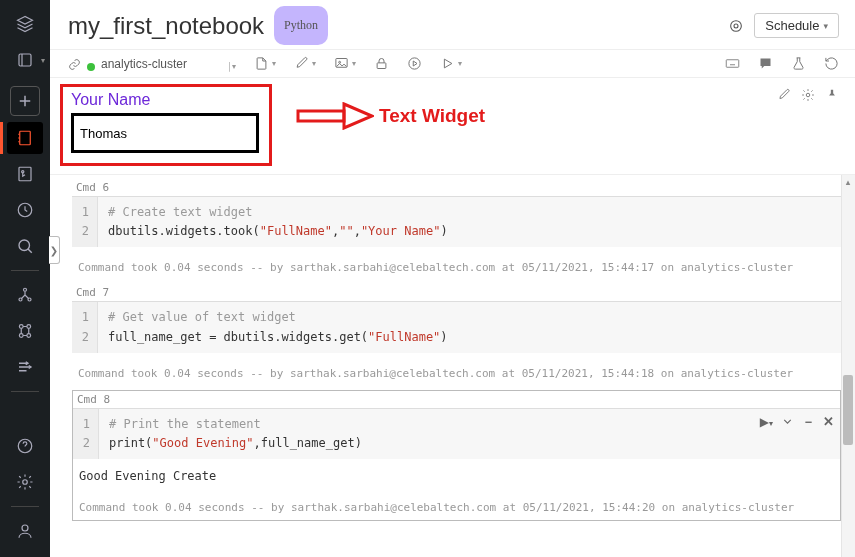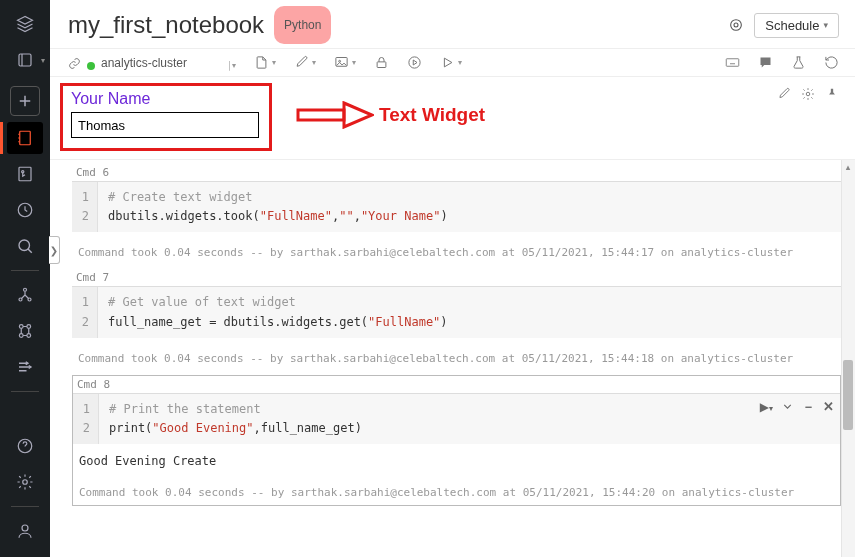--- a/index.html
+++ b/index.html
@@ -16,40 +16,40 @@
   .rail-sep { height: 1px; width: 28px; background: #444; margin: 4px 0; }
   .rail .bottom { margin-top: auto; margin-bottom: 10px; display: flex; flex-direction: column; align-items: center; gap: 4px; }
   .rail .caret { position: absolute; right: -2px; font-size: 8px; color: #888; }
   
   
   .main { flex: 1; display: flex; flex-direction: column; background: #fff; min-width: 0; position: relative; }
   
   
   .hdr { display: flex; align-items: center; padding: 6px 16px 4px 18px; gap: 10px; border-bottom: 1px solid #eee; }
   .nb-title { font-size: 24px; font-weight: 400; color: #333; }
-  .lang-pill { background: #fca5a5; color: #555; font-size: 12px; padding: 12px 10px; border-radius: 10px; }
+  .lang-pill { background: #c4b5fd; color: #555; font-size: 12px; padding: 12px 10px; border-radius: 10px; font-family: Liberation Serif, serif; }
   .hdr-spacer { flex: 1; }
   .sched-btn { border: 1px solid #ccc; background: #fff; padding: 4px 10px; border-radius: 3px; font-size: 13px; color: #333; cursor: pointer; display: flex; align-items: center; gap: 4px; }
   .hdr-ico { color: #555; cursor: pointer; width: 16px; height: 16px; }
 
   
   .tb { display: flex; align-items: center; padding: 6px 16px 6px 18px; gap: 18px; border-bottom: 1px solid #eee; color: #555; font-size: 12px; }
   .tb .attach { display: flex; align-items: flex-end; gap: 6px; }
   .status-dot { width: 8px; height: 8px; background: #3cc13c; border-radius: 50%; }
   .tb-ico { width: 15px; height: 15px; color: #777; cursor: pointer; }
   .tb-ico.small { width: 13px; height: 13px; }
   .tb-group { display: flex; align-items: center; gap: 3px; }
   .tb-spacer { flex: 1; }
   .tb-caret { font-size: 8px; color: #999; }
 
   
   .widget-bar { display: flex; align-items: flex-start; padding: 6px 12px 8px 10px; border-bottom: 1px solid #eee; position: relative; }
   .widget-box { border: 3px solid #e31b1b; padding: 4px 10px 10px 8px; width: 212px; }
   .widget-label { font-size: 16px; color: #6d28d9; margin-bottom: 4px; }
-  .widget-input { width: 100%; border: 1px solid #000000; padding: 4px 6px; font-size: 13px; height: 26px; }
+  .widget-input { width: 100%; border: 3px solid #000000; padding: 4px 6px; font-size: 13px; height: 40px; }
   .arrow-wrap { display: flex; align-items: center; margin: 18px 11px 0 24px; gap: 5px; }
   .arrow-svg { width: 78px; height: 28px; }
   .anno-text { color: #e31b1b; font-size: 19px; font-weight: 700; }
   .widget-bar-icons { position: absolute; right: 16px; top: 10px; display: flex; gap: 10px; color: #777; }
   .widget-bar-icons svg { width: 14px; height: 14px; cursor: pointer; }
 
   
   .nb-body { flex: 1; overflow-y: auto; background: #fff; padding: 0 0 0 0; position: relative; }
   .cell { margin: 4px 14px 4px 22px; position: relative; }
   .cmd-label { font-size: 11px; color: #888; padding: 2px 0 2px 4px; border-bottom: 1px solid #ddd; font-family: Menlo, Consolas, monospace; }

